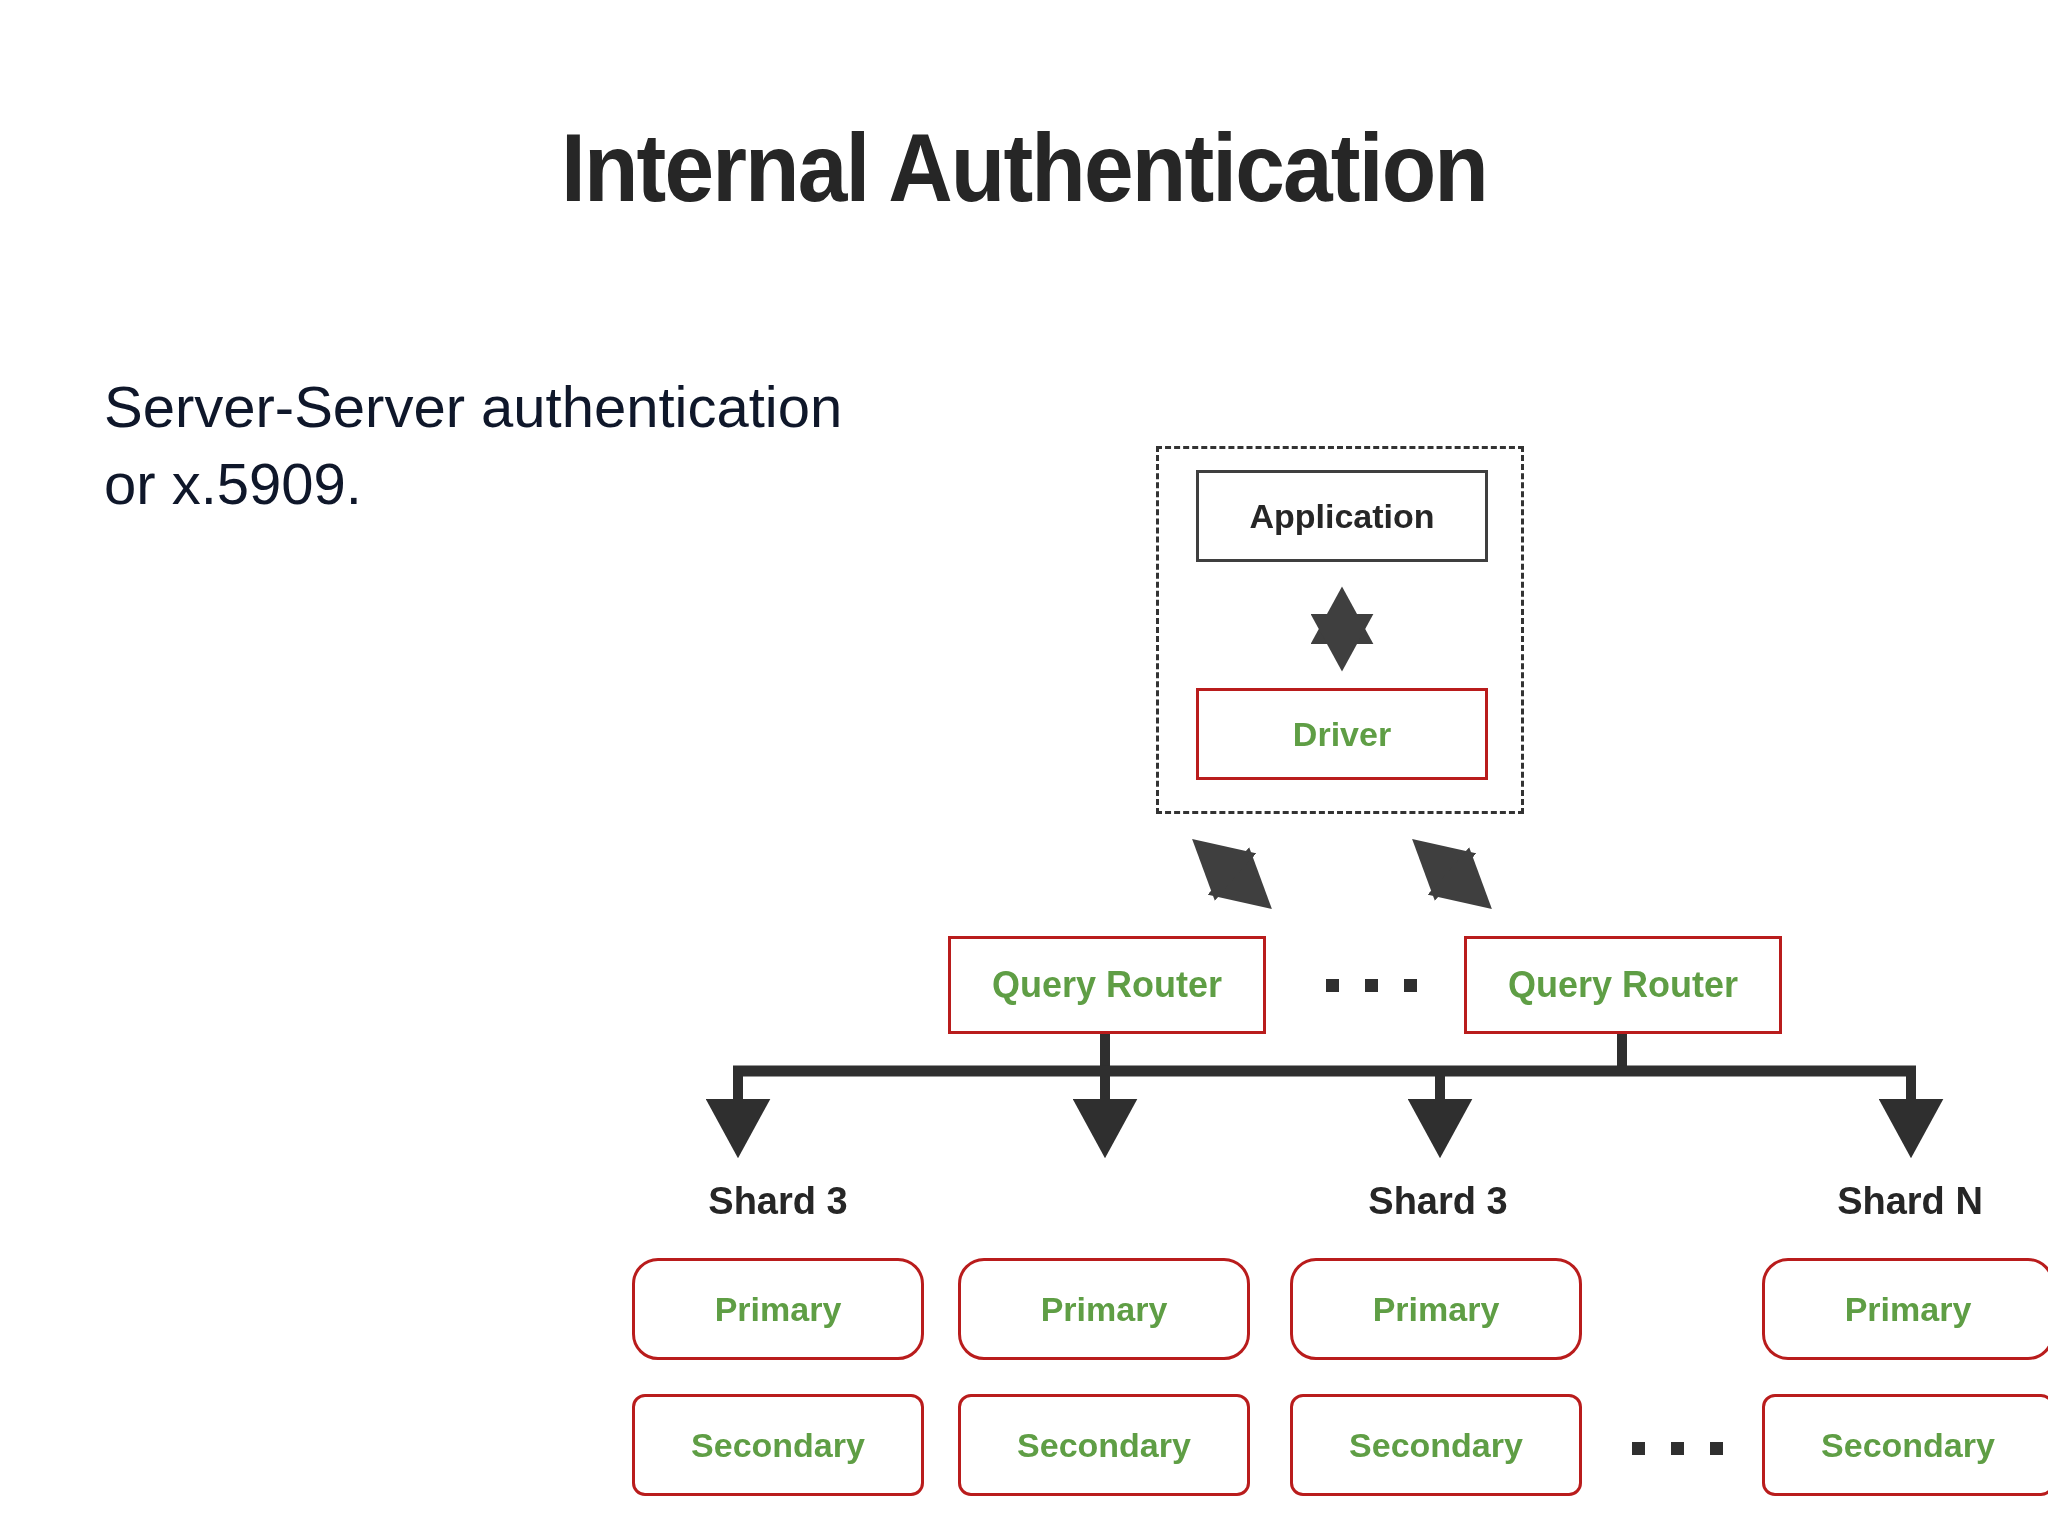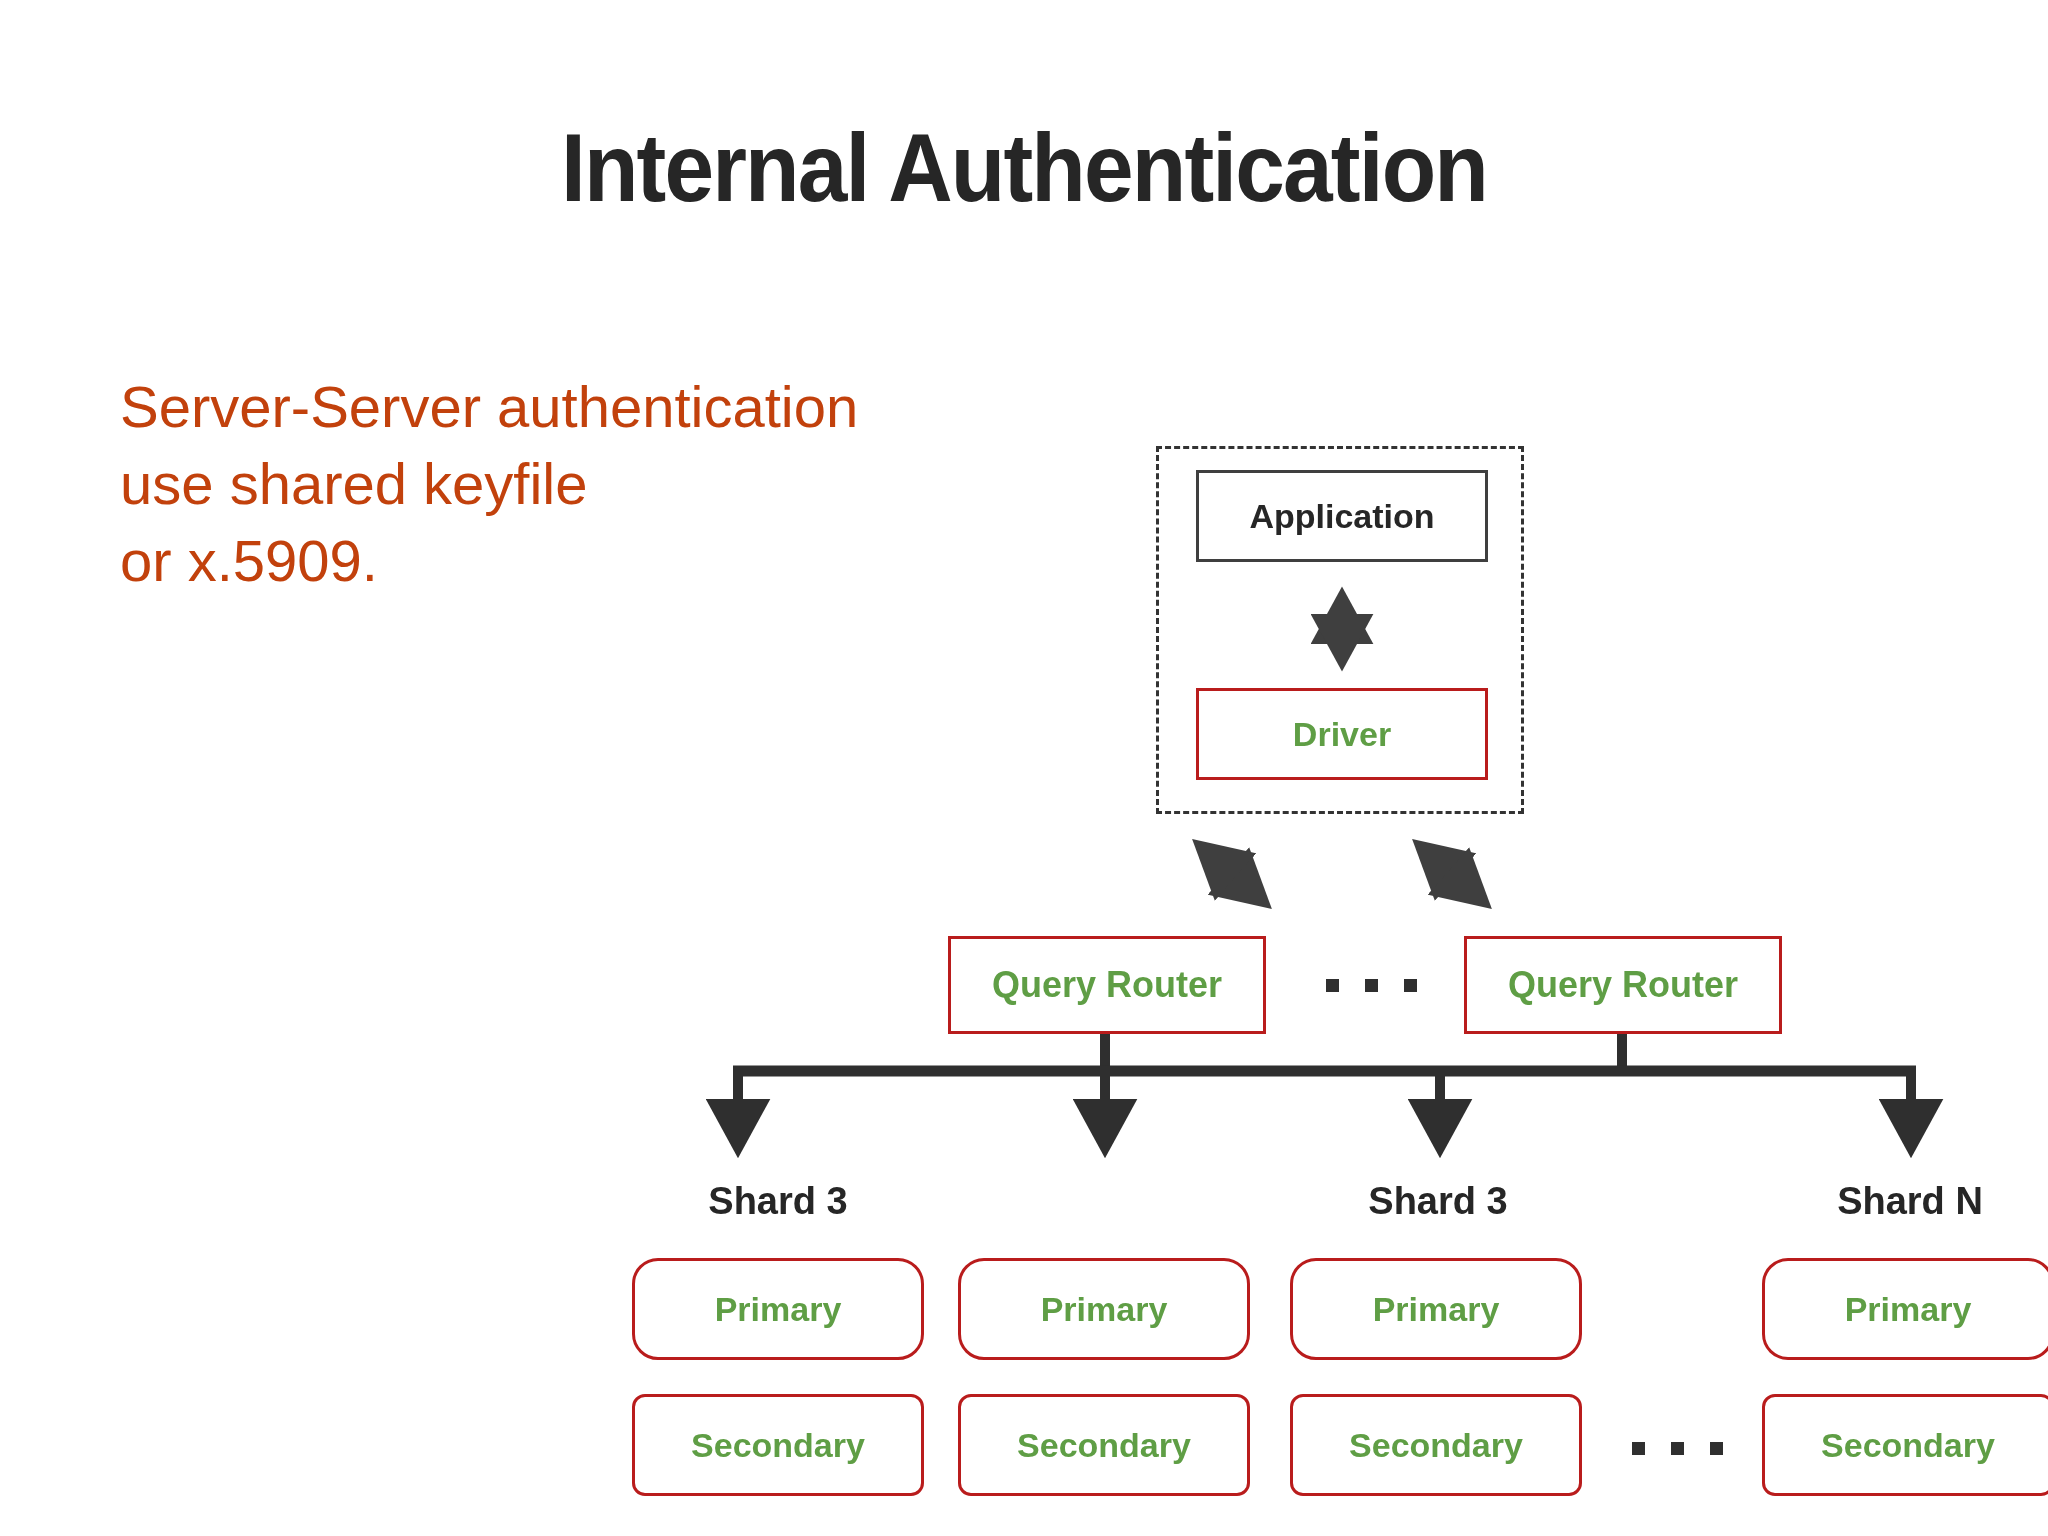--- a/index.html
+++ b/index.html
@@ -30,28 +30,28 @@
     color: #262626;
     line-height: 1.05;
     transform: scaleX(0.93);
     transform-origin: center top;
     white-space: nowrap;
   }
 
   
   #body-copy {
     position: absolute;
-    left: 120px;
+    left: 104px;
     top: 368px;
     width: 900px;
     font-family: "Liberation Sans", sans-serif;
     font-size: 58px;
     font-weight: normal;
     line-height: 1.33;
-    color: #c2410c;
+    color: #0f172a;
   }
   #body-copy .line { display: block; white-space: nowrap; }
 
   
   #diagram {
     position: absolute;
     left: 0;
     top: 0;
     width: 2048px;
     height: 1536px;
@@ -165,21 +165,20 @@
   .col-3 { left: 1262px; }
   .col-4 { left: 1734px; }
 </style>
 </head>
 <body>
 
 <div id="slide-title">Internal Authentication</div>
 
 <div id="body-copy">
   <span class="line">Server-Server authentication</span>
-  <span class="line">use shared keyfile</span>
   <span class="line">or x.5909.</span>
 </div>
 
 <div id="diagram">
 
   <svg width="2048" height="1536">
     <defs>
       <marker id="arrowEnd" viewBox="0 0 12 12" refX="9" refY="6" markerWidth="7" markerHeight="7" orient="auto-start-reverse">
         <path d="M 0 0 L 11 6 L 0 12 z" fill="#3f3f3f"></path>
       </marker>

